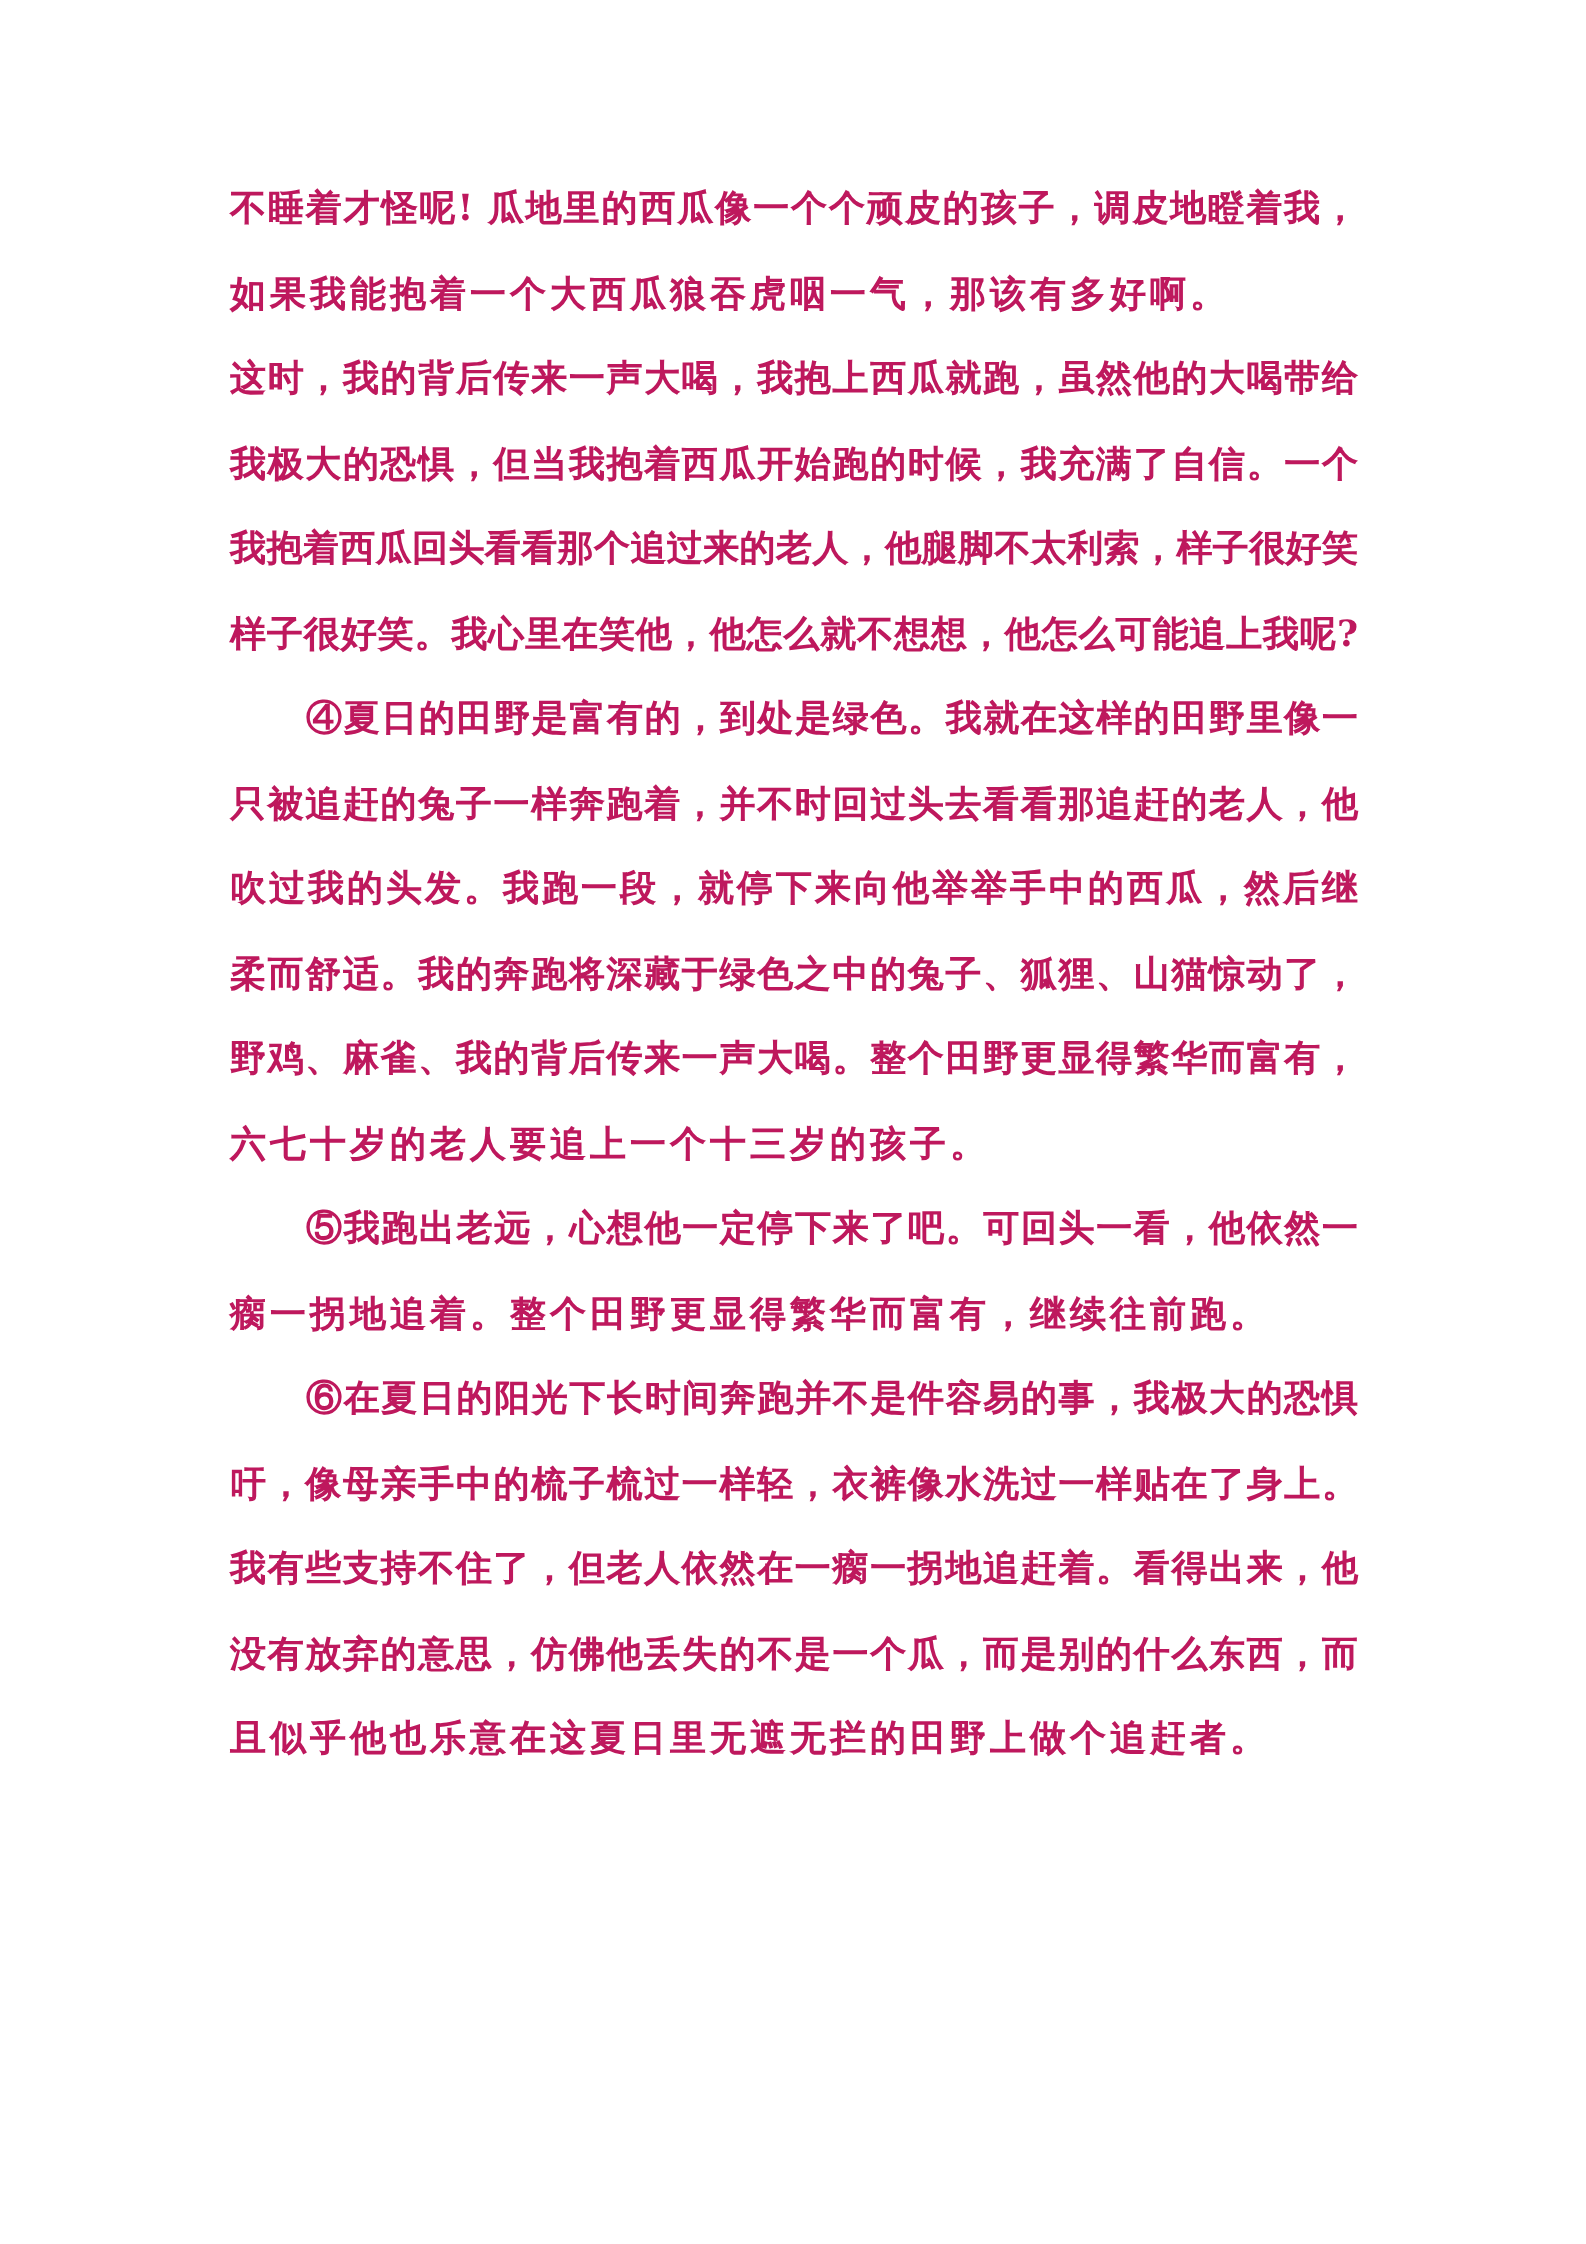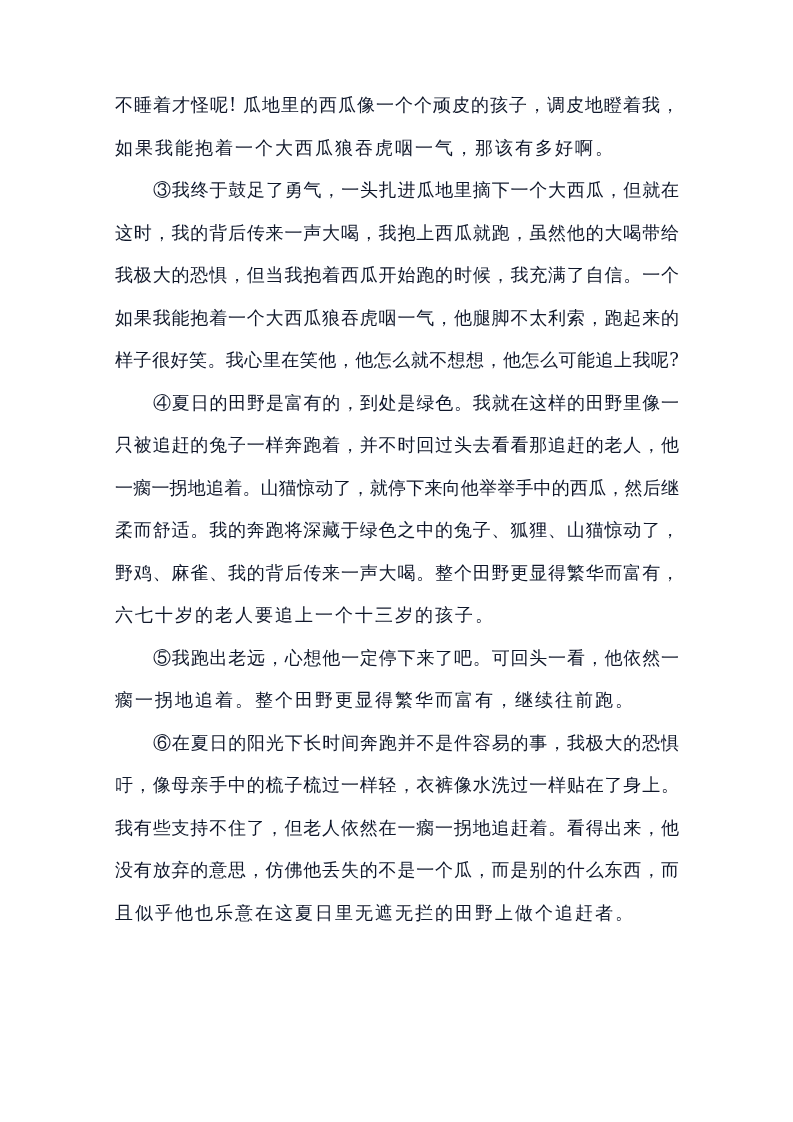--- a/index.html
+++ b/index.html
@@ -16,25 +16,26 @@
     font-family: "DejaVu Serif", serif;
   }
   .text-block {
     position: absolute;
     left: 115px;
     top: 84px;
     width: 564px;
   }
   .line {
     font-size: 18px;
-    color: #0f172a;
+    color: #be185d;
     height: 42.5px;
     line-height: 42.5px;
     white-space: nowrap;
     text-align: justify;
+    font-weight: bold;
   }
   
   .line.fill {
     white-space: normal;
     text-align-last: justify;
   }
   
   .line.last {
     text-align-last: left;
     letter-spacing: 2px;
@@ -47,28 +48,27 @@
     width: 526px;
   }
 </style>
 </head>
 <body>
 
 <div class="page">
   <div class="text-block" id="passage">
       <div class="line fill">不睡着才怪呢! 瓜地里的西瓜像一个个顽皮的孩子，调皮地瞪着我，</div>
       <div class="line last">如果我能抱着一个大西瓜狼吞虎咽一气，那该有多好啊。</div>
-      <div class="line indent fill">③我终于鼓足了勇气，一头扎进瓜地里摘下一个大西瓜，但就在</div>
       <div class="line fill">这时，我的背后传来一声大喝，我抱上西瓜就跑，虽然他的大喝带给</div>
       <div class="line fill">我极大的恐惧，但当我抱着西瓜开始跑的时候，我充满了自信。一个</div>
-      <div class="line fill">如果我能抱着一个大西瓜狼吞虎咽一气，他腿脚不太利索，跑起来的</div>
+      <div class="line fill">我抱着西瓜回头看看那个追过来的老人，他腿脚不太利索，样子很好笑</div>
       <div class="line fill">样子很好笑。我心里在笑他，他怎么就不想想，他怎么可能追上我呢?</div>
       <div class="line indent fill">④夏日的田野是富有的，到处是绿色。我就在这样的田野里像一</div>
       <div class="line fill">只被追赶的兔子一样奔跑着，并不时回过头去看看那追赶的老人，他</div>
-      <div class="line fill">一瘸一拐地追着。山猫惊动了，就停下来向他举举手中的西瓜，然后继</div>
+      <div class="line fill">吹过我的头发。我跑一段，就停下来向他举举手中的西瓜，然后继</div>
       <div class="line fill">柔而舒适。我的奔跑将深藏于绿色之中的兔子、狐狸、山猫惊动了，</div>
       <div class="line fill">野鸡、麻雀、我的背后传来一声大喝。整个田野更显得繁华而富有，</div>
       <div class="line last">六七十岁的老人要追上一个十三岁的孩子。</div>
       <div class="line indent fill">⑤我跑出老远，心想他一定停下来了吧。可回头一看，他依然一</div>
       <div class="line last">瘸一拐地追着。整个田野更显得繁华而富有，继续往前跑。</div>
       <div class="line indent fill">⑥在夏日的阳光下长时间奔跑并不是件容易的事，我极大的恐惧</div>
       <div class="line fill">吁，像母亲手中的梳子梳过一样轻，衣裤像水洗过一样贴在了身上。</div>
       <div class="line fill">我有些支持不住了，但老人依然在一瘸一拐地追赶着。看得出来，他</div>
       <div class="line fill">没有放弃的意思，仿佛他丢失的不是一个瓜，而是别的什么东西，而</div>
       <div class="line last">且似乎他也乐意在这夏日里无遮无拦的田野上做个追赶者。</div>

